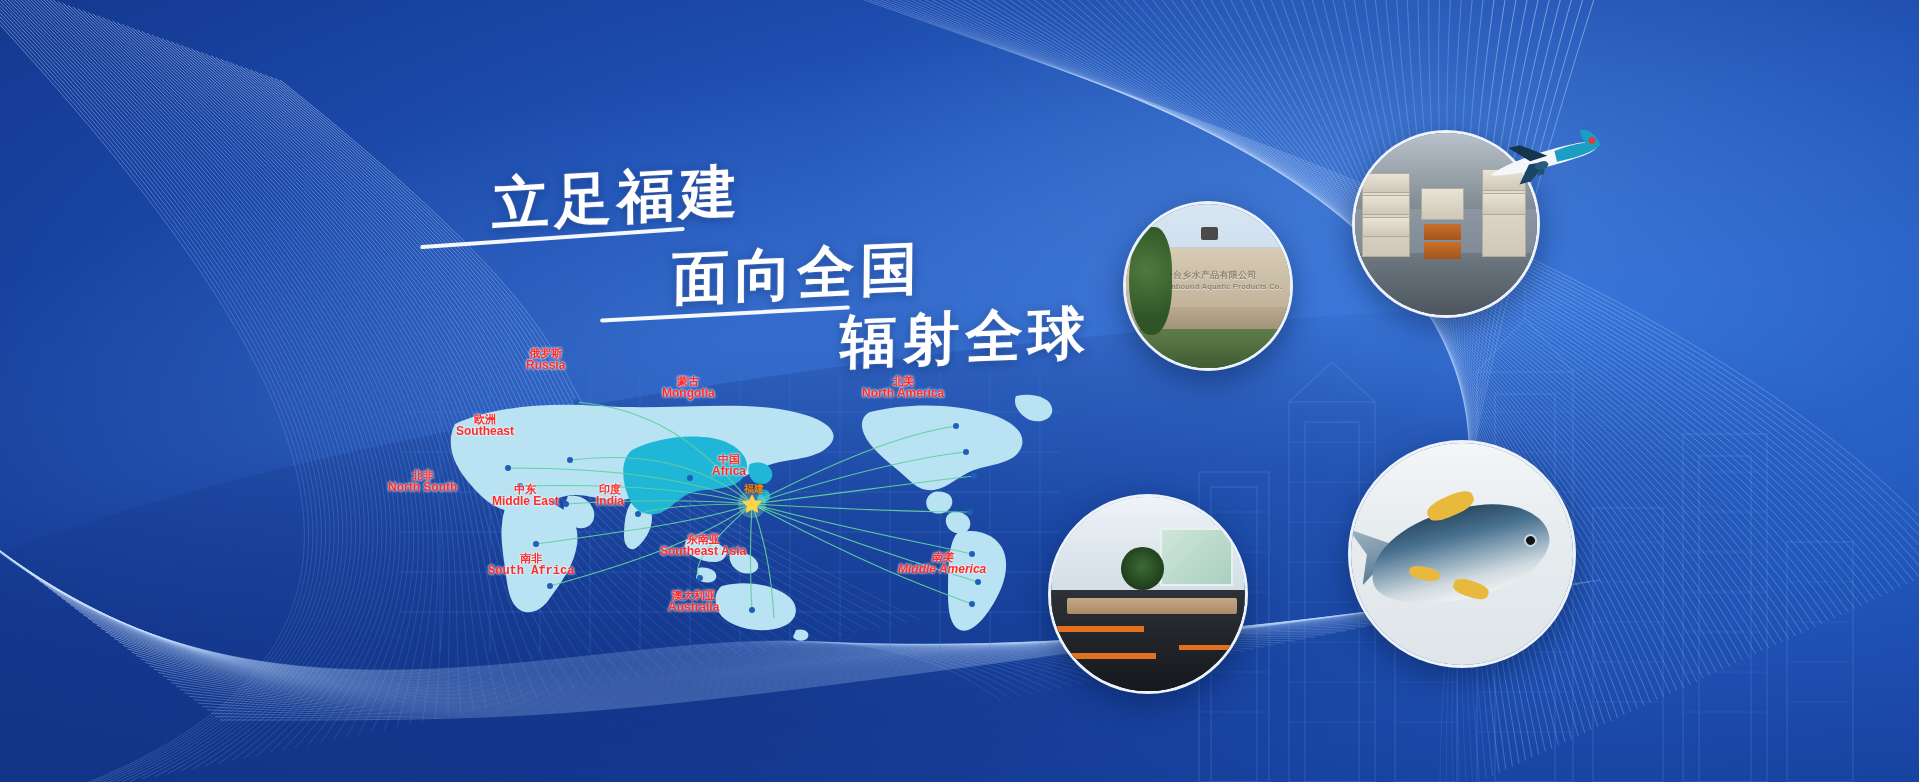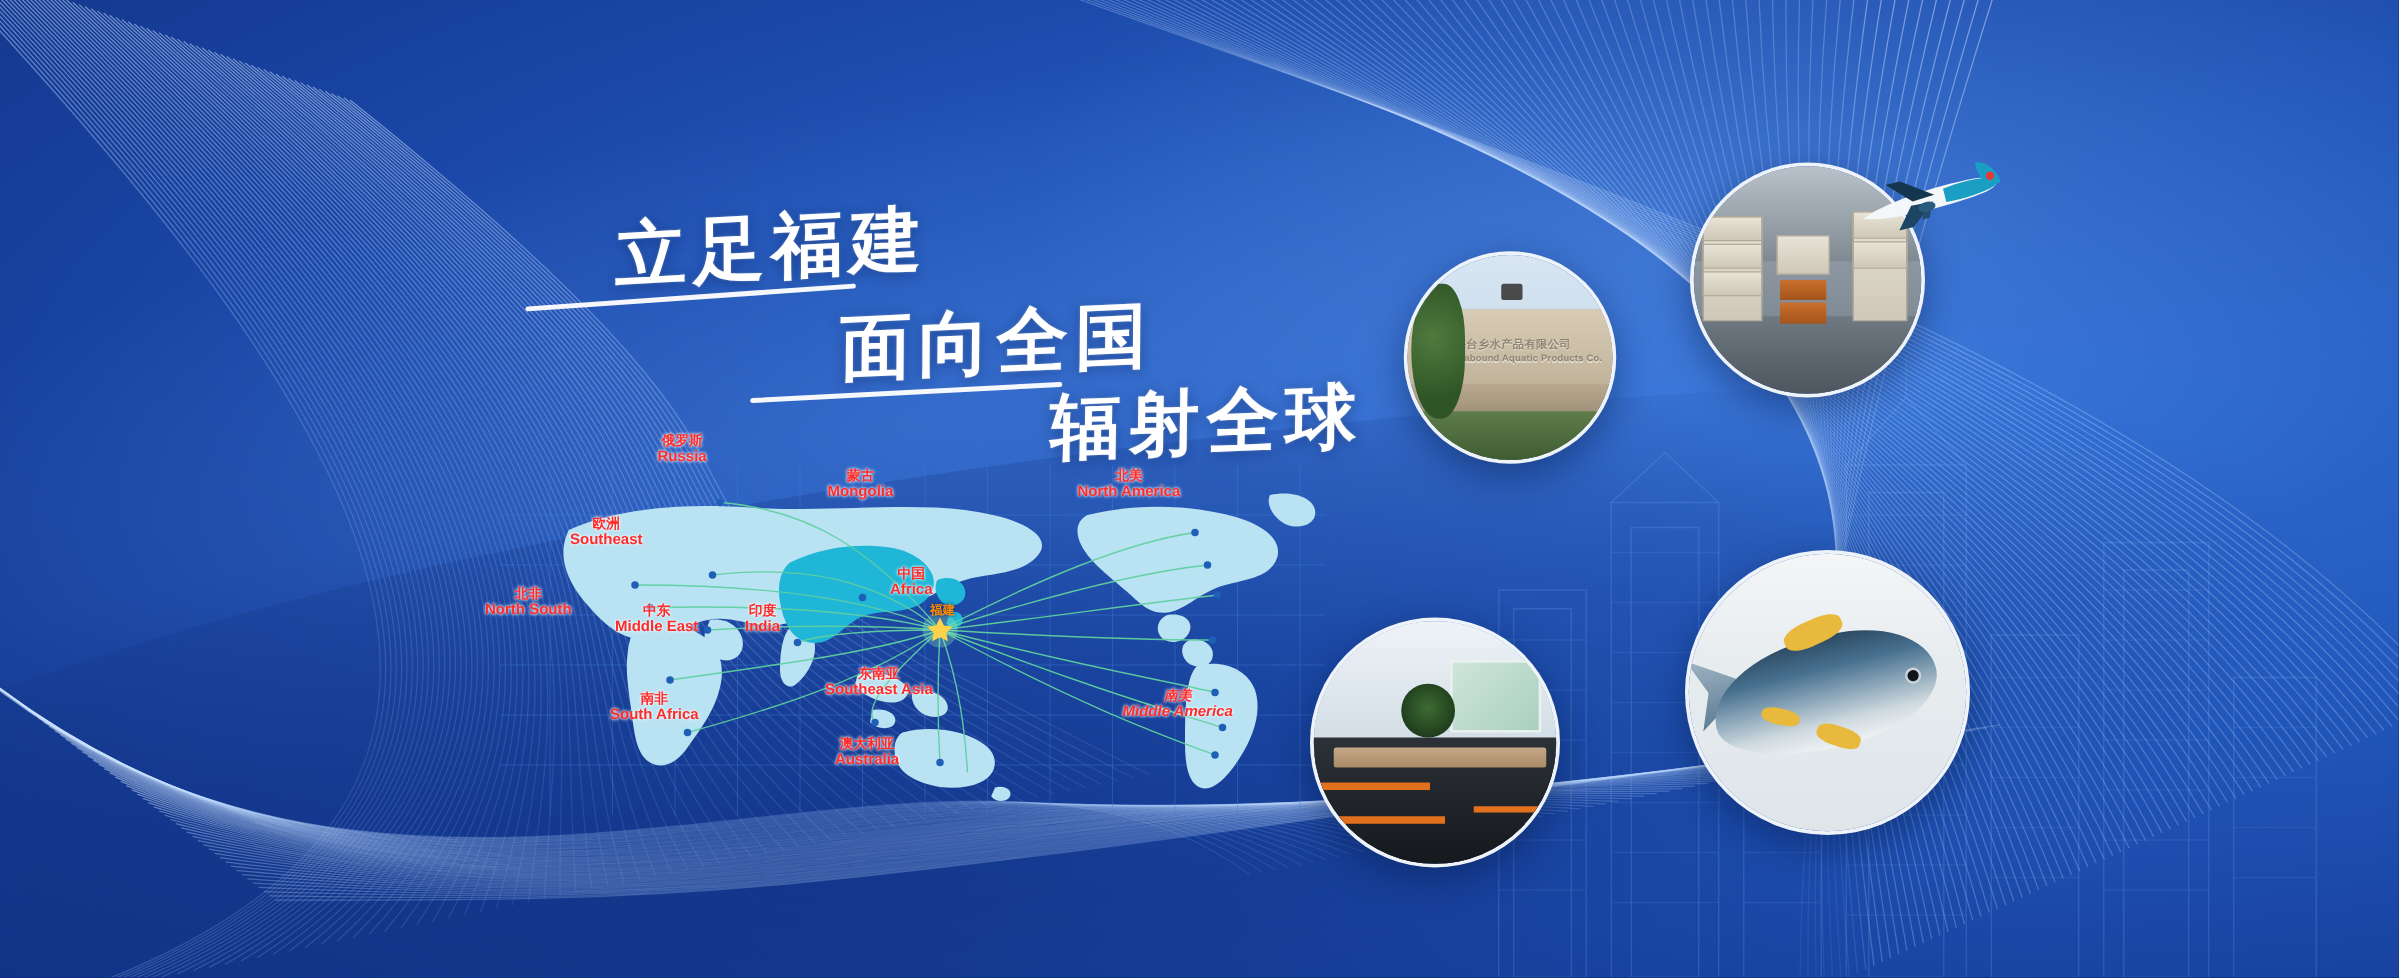--- a/index.html
+++ b/index.html
@@ -528,21 +528,21 @@
         <span class="en">North South</span>
     </div>
     <div class="maplabel" style="left:92px;top:112px;">
       <span class="cn">中东</span>
         <span class="en">Middle East</span>
     </div>
     <div class="maplabel" style="left:196px;top:112px;">
       <span class="cn">印度</span>
         <span class="en">India</span>
     </div>
-    <div class="maplabel" style="left:88px;top:182px;">
+    <div class="maplabel" style="left:88px;top:182px;font-family:Liberation Mono, monospace;">
       <span class="cn">南非</span>
         <span class="en">South Africa</span>
     </div>
     <div class="maplabel" style="left:260px;top:162px;">
       <span class="cn">东南亚</span>
         <span class="en">Southeast Asia</span>
     </div>
     <div class="maplabel" style="left:268px;top:218px;">
       <span class="cn">澳大利亚</span>
         <span class="en">Australia</span>

